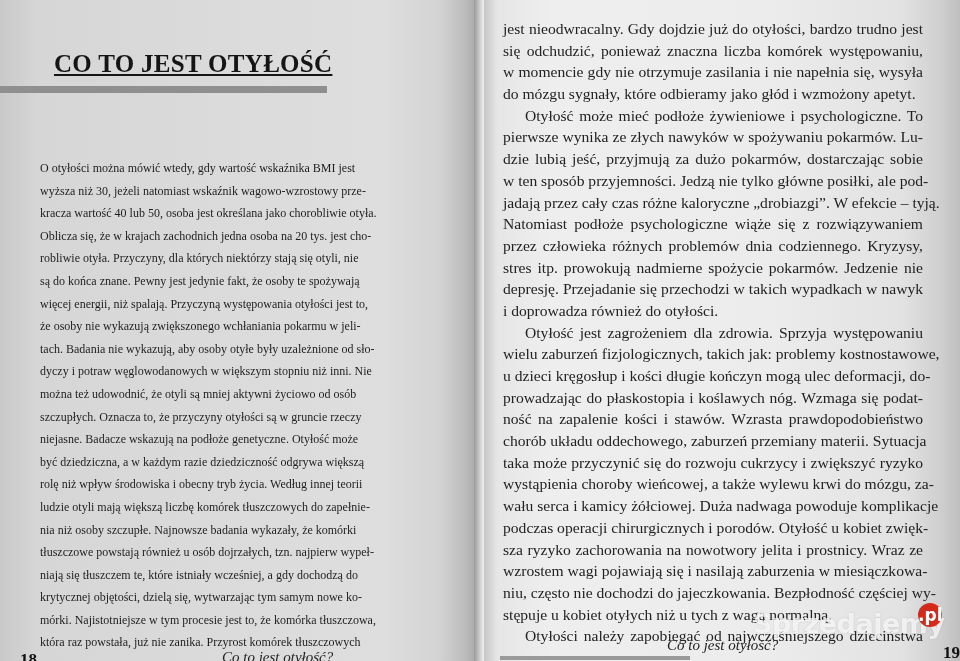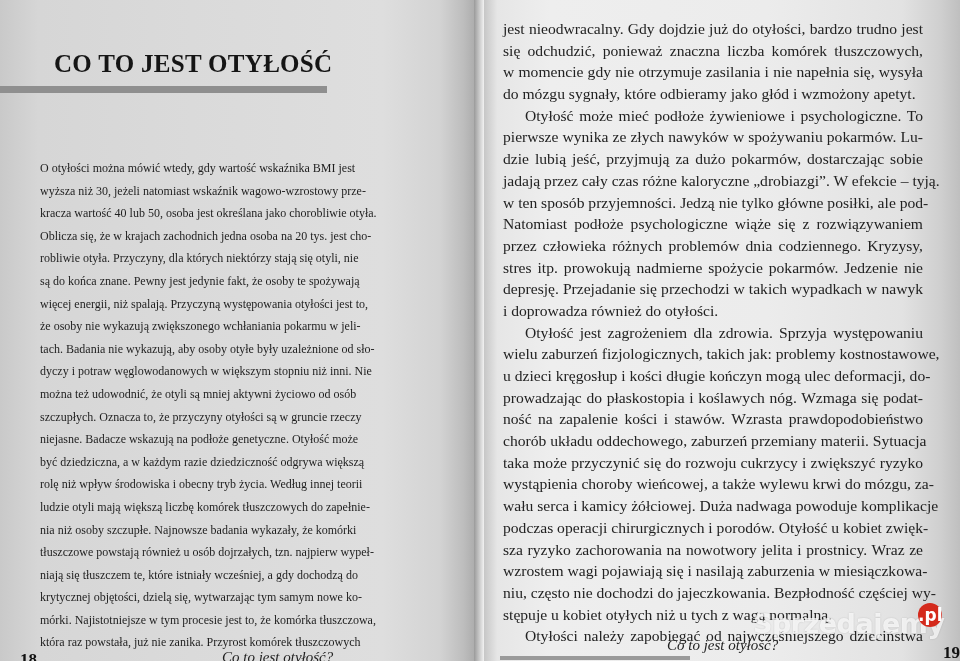--- a/index.html
+++ b/index.html
@@ -4,21 +4,21 @@
 <style>
   html, body { margin:0; padding:0; }
   body { width:960px; height:661px; overflow:hidden; background:#3a3a3a; position:relative; font-family:"Liberation Serif", "DejaVu Serif", serif; }
   .page { position:absolute; top:0; height:661px; overflow:hidden; }
   .left-page { left:0; width:478px;
     background: linear-gradient(90deg, #c9c9c9 0%, #d6d6d6 8%, #dadada 40%, #dedede 80%, #d3d3d3 92%, #bdbdbd 97%, #a8a8a8 100%); }
   .right-page { left:478px; width:482px;
     background: linear-gradient(90deg, #b8b8b8 0%, #e6e6e6 4%, #eeeeee 15%, #ececec 60%, #e2e2e2 88%, #cfcfcf 96%, #bfbfbf 100%); }
   .gutter { position:absolute; left:474px; top:0; width:10px; height:661px; background:linear-gradient(90deg,#9a9a9a,#f2f2f2); }
 
-  .chapter-title { position:absolute; left:54px; top:50px; font-size:25px; font-weight:bold; letter-spacing:0.3px; color:#151515; margin:0; }
+  .chapter-title { position:absolute; left:54px; top:50px; font-size:25px; font-weight:bold; letter-spacing:0.3px; color:#151515; margin:0;text-decoration:underline; }
   .title-rule { position:absolute; left:0; top:86px; width:327px; height:7px; background:#8f8f8f; }
 
   .left-text { position:absolute; left:40px; top:157px; width:440px; font-size:12px; line-height:22.6px; color:#1e1e1e; }
   .left-text .line { white-space:nowrap; height:22.6px; }
 
   .right-text { position:absolute; left:503px; top:18px; width:420px; font-size:15.6px; line-height:21.7px; color:#222; }
   .right-text .line { white-space:nowrap; height:21.7px; text-align:justify; text-align-last:justify; }
   .right-text .line.last { text-align-last:left; }
   .right-text .line.indent { padding-left:22px; }
 
@@ -62,28 +62,28 @@
     <div class="line">ludzie otyli mają większą liczbę komórek tłuszczowych do zapełnie-</div>
     <div class="line">nia niż osoby szczupłe. Najnowsze badania wykazały, że komórki</div>
     <div class="line">tłuszczowe powstają również u osób dojrzałych, tzn. najpierw wypeł-</div>
     <div class="line">niają się tłuszczem te, które istniały wcześniej, a gdy dochodzą do</div>
     <div class="line">krytycznej objętości, dzielą się, wytwarzając tym samym nowe ko-</div>
     <div class="line">mórki. Najistotniejsze w tym procesie jest to, że komórka tłuszczowa,</div>
     <div class="line">która raz powstała, już nie zanika. Przyrost komórek tłuszczowych</div>
   </div>
 <div class="right-text" id="right-text">
     <div class="line">jest nieodwracalny. Gdy dojdzie już do otyłości, bardzo trudno jest</div>
-    <div class="line">się odchudzić, ponieważ znaczna liczba komórek tłuszczowych,</div>
+    <div class="line">się odchudzić, ponieważ znaczna liczba komórek występowaniu,</div>
     <div class="line">w momencie gdy nie otrzymuje zasilania i nie napełnia się, wysyła</div>
     <div class="line last">do mózgu sygnały, które odbieramy jako głód i wzmożony apetyt.</div>
     <div class="line indent">Otyłość może mieć podłoże żywieniowe i psychologiczne. To</div>
     <div class="line">pierwsze wynika ze złych nawyków w spożywaniu pokarmów. Lu-</div>
     <div class="line">dzie lubią jeść, przyjmują za dużo pokarmów, dostarczając sobie</div>
+    <div class="line">w ten sposób przyjemności. Jedzą nie tylko główne posiłki, ale pod-</div>
     <div class="line">jadają przez cały czas różne kaloryczne „drobiazgi”. W efekcie – tyją.</div>
-    <div class="line">w ten sposób przyjemności. Jedzą nie tylko główne posiłki, ale pod-</div>
     <div class="line">Natomiast podłoże psychologiczne wiąże się z rozwiązywaniem</div>
     <div class="line">przez człowieka różnych problemów dnia codziennego. Kryzysy,</div>
     <div class="line">stres itp. prowokują nadmierne spożycie pokarmów. Jedzenie nie</div>
     <div class="line">depresję. Przejadanie się przechodzi w takich wypadkach w nawyk</div>
     <div class="line last">i doprowadza również do otyłości.</div>
     <div class="line indent">Otyłość jest zagrożeniem dla zdrowia. Sprzyja występowaniu</div>
     <div class="line">wielu zaburzeń fizjologicznych, takich jak: problemy kostnostawowe,</div>
     <div class="line">u dzieci kręgosłup i kości długie kończyn mogą ulec deformacji, do-</div>
     <div class="line">prowadzając do płaskostopia i koślawych nóg. Wzmaga się podat-</div>
     <div class="line">ność na zapalenie kości i stawów. Wzrasta prawdopodobieństwo</div>

